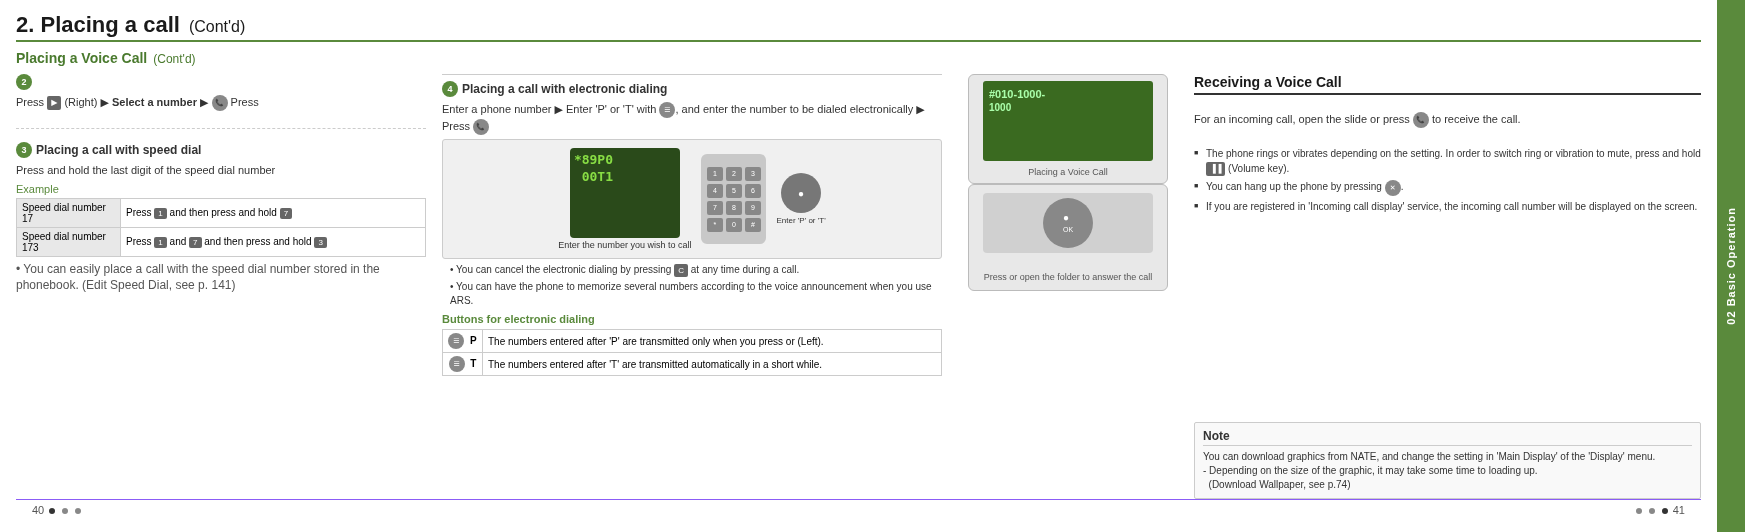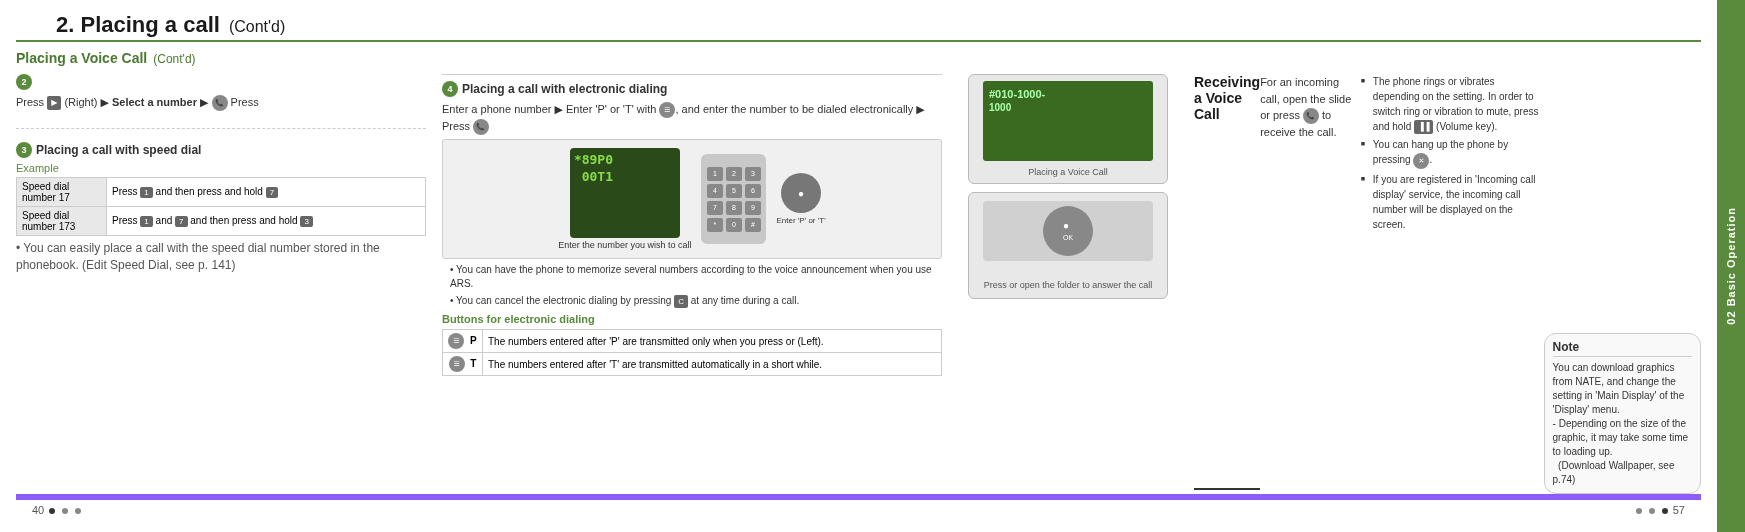--- a/index.html
+++ b/index.html
@@ -77,21 +77,21 @@
       font-size: 10px;
     }
     .example-table td {
       border: 1px solid #ccc;
       padding: 3px 5px;
       vertical-align: middle;
     }
     .example-table td:first-child {
       background: #e8e8e8;
       font-size: 10px;
-      width: 90px;
+      width: 104px;
     }
     .note-small {
       font-size: 12px;
       color: #555;
       margin-top: 4px;
       line-height: 1.4;
     }
     .electronic-dialing-section {
       border-top: 1px solid #ccc;
       padding-top: 6px;
@@ -188,21 +188,20 @@
       font-size: 11px;
       font-weight: bold;
       color: #5a8a3c;
       margin: 5px 0 3px 0;
     }
     .center-col {
       flex: 0 0 220px;
       display: flex;
       flex-direction: column;
       align-items: center;
-      gap: 8px;
     }
     .phone-3d {
       background: #e8e8e8;
       border: 1px solid #bbb;
       width: 200px;
       border-radius: 6px;
       padding: 6px;
       display: flex;
       flex-direction: column;
       align-items: center;
@@ -236,22 +235,22 @@
       border-radius: 50%;
       display: flex;
       align-items: center;
       justify-content: center;
       color: #fff;
       font-size: 8px;
     }
     .receiving-col {
       flex: 1;
       display: flex;
-      flex-direction: row;
-      gap: 0;
+      flex-direction: column;
+      gap: 12px;
     }
     .receiving-title {
       font-size: 14px;
       font-weight: bold;
       color: #1a1a1a;
       border-bottom: 2px solid #333;
       padding-bottom: 3px;
       margin-bottom: 4px;
     }
     .receiving-text {
@@ -275,21 +274,21 @@
       content: '■';
       font-size: 7px;
       position: absolute;
       left: 0;
       top: 2px;
     }
     .note-box {
       background: #f9f9f9;
       border: 1px solid #ccc;
       padding: 6px 8px;
-      border-radius: 12px;
+      border-radius: 2px;
       margin-top: auto;
     }
     .note-box-title {
       font-size: 12px;
       font-weight: bold;
       color: #333;
       border-bottom: 1px solid #ccc;
       padding-bottom: 2px;
       margin-bottom: 4px;
     }
@@ -314,21 +313,21 @@
       transform: rotate(180deg);
       letter-spacing: 1px;
     }
     .page-footer {
       display: flex;
       justify-content: space-between;
       align-items: center;
       padding: 4px 16px;
       font-size: 11px;
       color: #555;
-      border-top: 6px solid #8b5cf6;
+      border-top: 1px solid #8b5cf6;
     }
     .dot {
       display: inline-block;
       width: 6px;
       height: 6px;
       border-radius: 50%;
       background: #888;
       margin: 0 2px;
       vertical-align: middle;
     }
@@ -361,21 +360,21 @@
       font-size: 7px;
       vertical-align: middle;
     }
   </style>
 </head>
 <body>
 
 <div class="main-content">
 
   <div>
-    <span style="font-size:22px;font-weight:bold;color:#1a1a1a;margin-left:40px;">2. Placing a call</span>
+    <span style="font-size:22px;font-weight:bold;color:#1a1a1a;">2. Placing a call</span>
     <span style="font-size:16px;font-weight:normal;color:#1a1a1a;margin-left:6px;">(Cont'd)</span>
   </div>
   <div style="border-bottom:2px solid #5a8a3c;margin-bottom:8px;margin-top:2px;"></div>
 
   <div style="display:flex;align-items:baseline;gap:6px;margin-bottom:8px;">
     <span style="font-size:14px;font-weight:bold;color:#4a7a2e;">Placing a Voice Call</span>
     <span style="font-size:12px;color:#4a7a2e;">(Cont'd)</span>
   </div>
 
   <div class="two-col">
@@ -394,20 +393,21 @@
         </div>
       </div>
 
       <hr class="divider-h">
 
       <div>
         <div class="subsection-title">
           <span class="circle-num">3</span>
           <span>Placing a call with speed dial</span>
         </div>
+        <div class="step-line">Press and hold the last digit of the speed dial number</div>
         <div class="example-title">Example</div>
         <table class="example-table">
           <tbody>
               <tr>
             <td>Speed dial number 17</td>
             <td>
               Press <span class="inline-btn">1</span>
               and then press and hold <span class="inline-btn">7</span>
             </td>
           </tr>
@@ -469,26 +469,26 @@
           </div>
           <div style="display:flex;flex-direction:column;align-items:center;justify-content:center;">
             <div class="nav-btn">
               <div style="font-size:10px;">●</div>
             </div>
             <div style="font-size:8px;color:#333;margin-top:3px;text-align:center;">Enter 'P' or 'T'</div>
           </div>
         </div>
 
         <div>
-          <div class="bullet-item">You can have the phone to memorize several numbers according to the voice announcement when you use ARS.</div>
           <div class="bullet-item">
             You can cancel the electronic dialing by pressing
             <span class="inline-btn">C</span>
             at any time during a call.
           </div>
+          <div class="bullet-item">You can have the phone to memorize several numbers according to the voice announcement when you use ARS.</div>
         </div>
 
         <div class="buttons-section-title">Buttons for electronic dialing</div>
         <table class="buttons-table">
           <tbody>
               <tr>
             <td style="width:40px;text-align:center;">
               <div class="inline-btn-round">☰</div>
               <span style="font-weight:bold;margin-left:3px;">P</span>
             </td>
@@ -562,20 +562,20 @@
     <div>
       <span>40</span>
       <span class="dot filled"></span>
       <span class="dot"></span>
       <span class="dot"></span>
     </div>
     <div>
       <span class="dot"></span>
       <span class="dot"></span>
       <span class="dot filled"></span>
-      <span>57</span>
+      <span>41</span>
     </div>
   </div>
 </div>
 
 <div class="side-tab">
   <span class="side-tab-text">02 Basic Operation</span>
 </div>
 
 </body></html>

